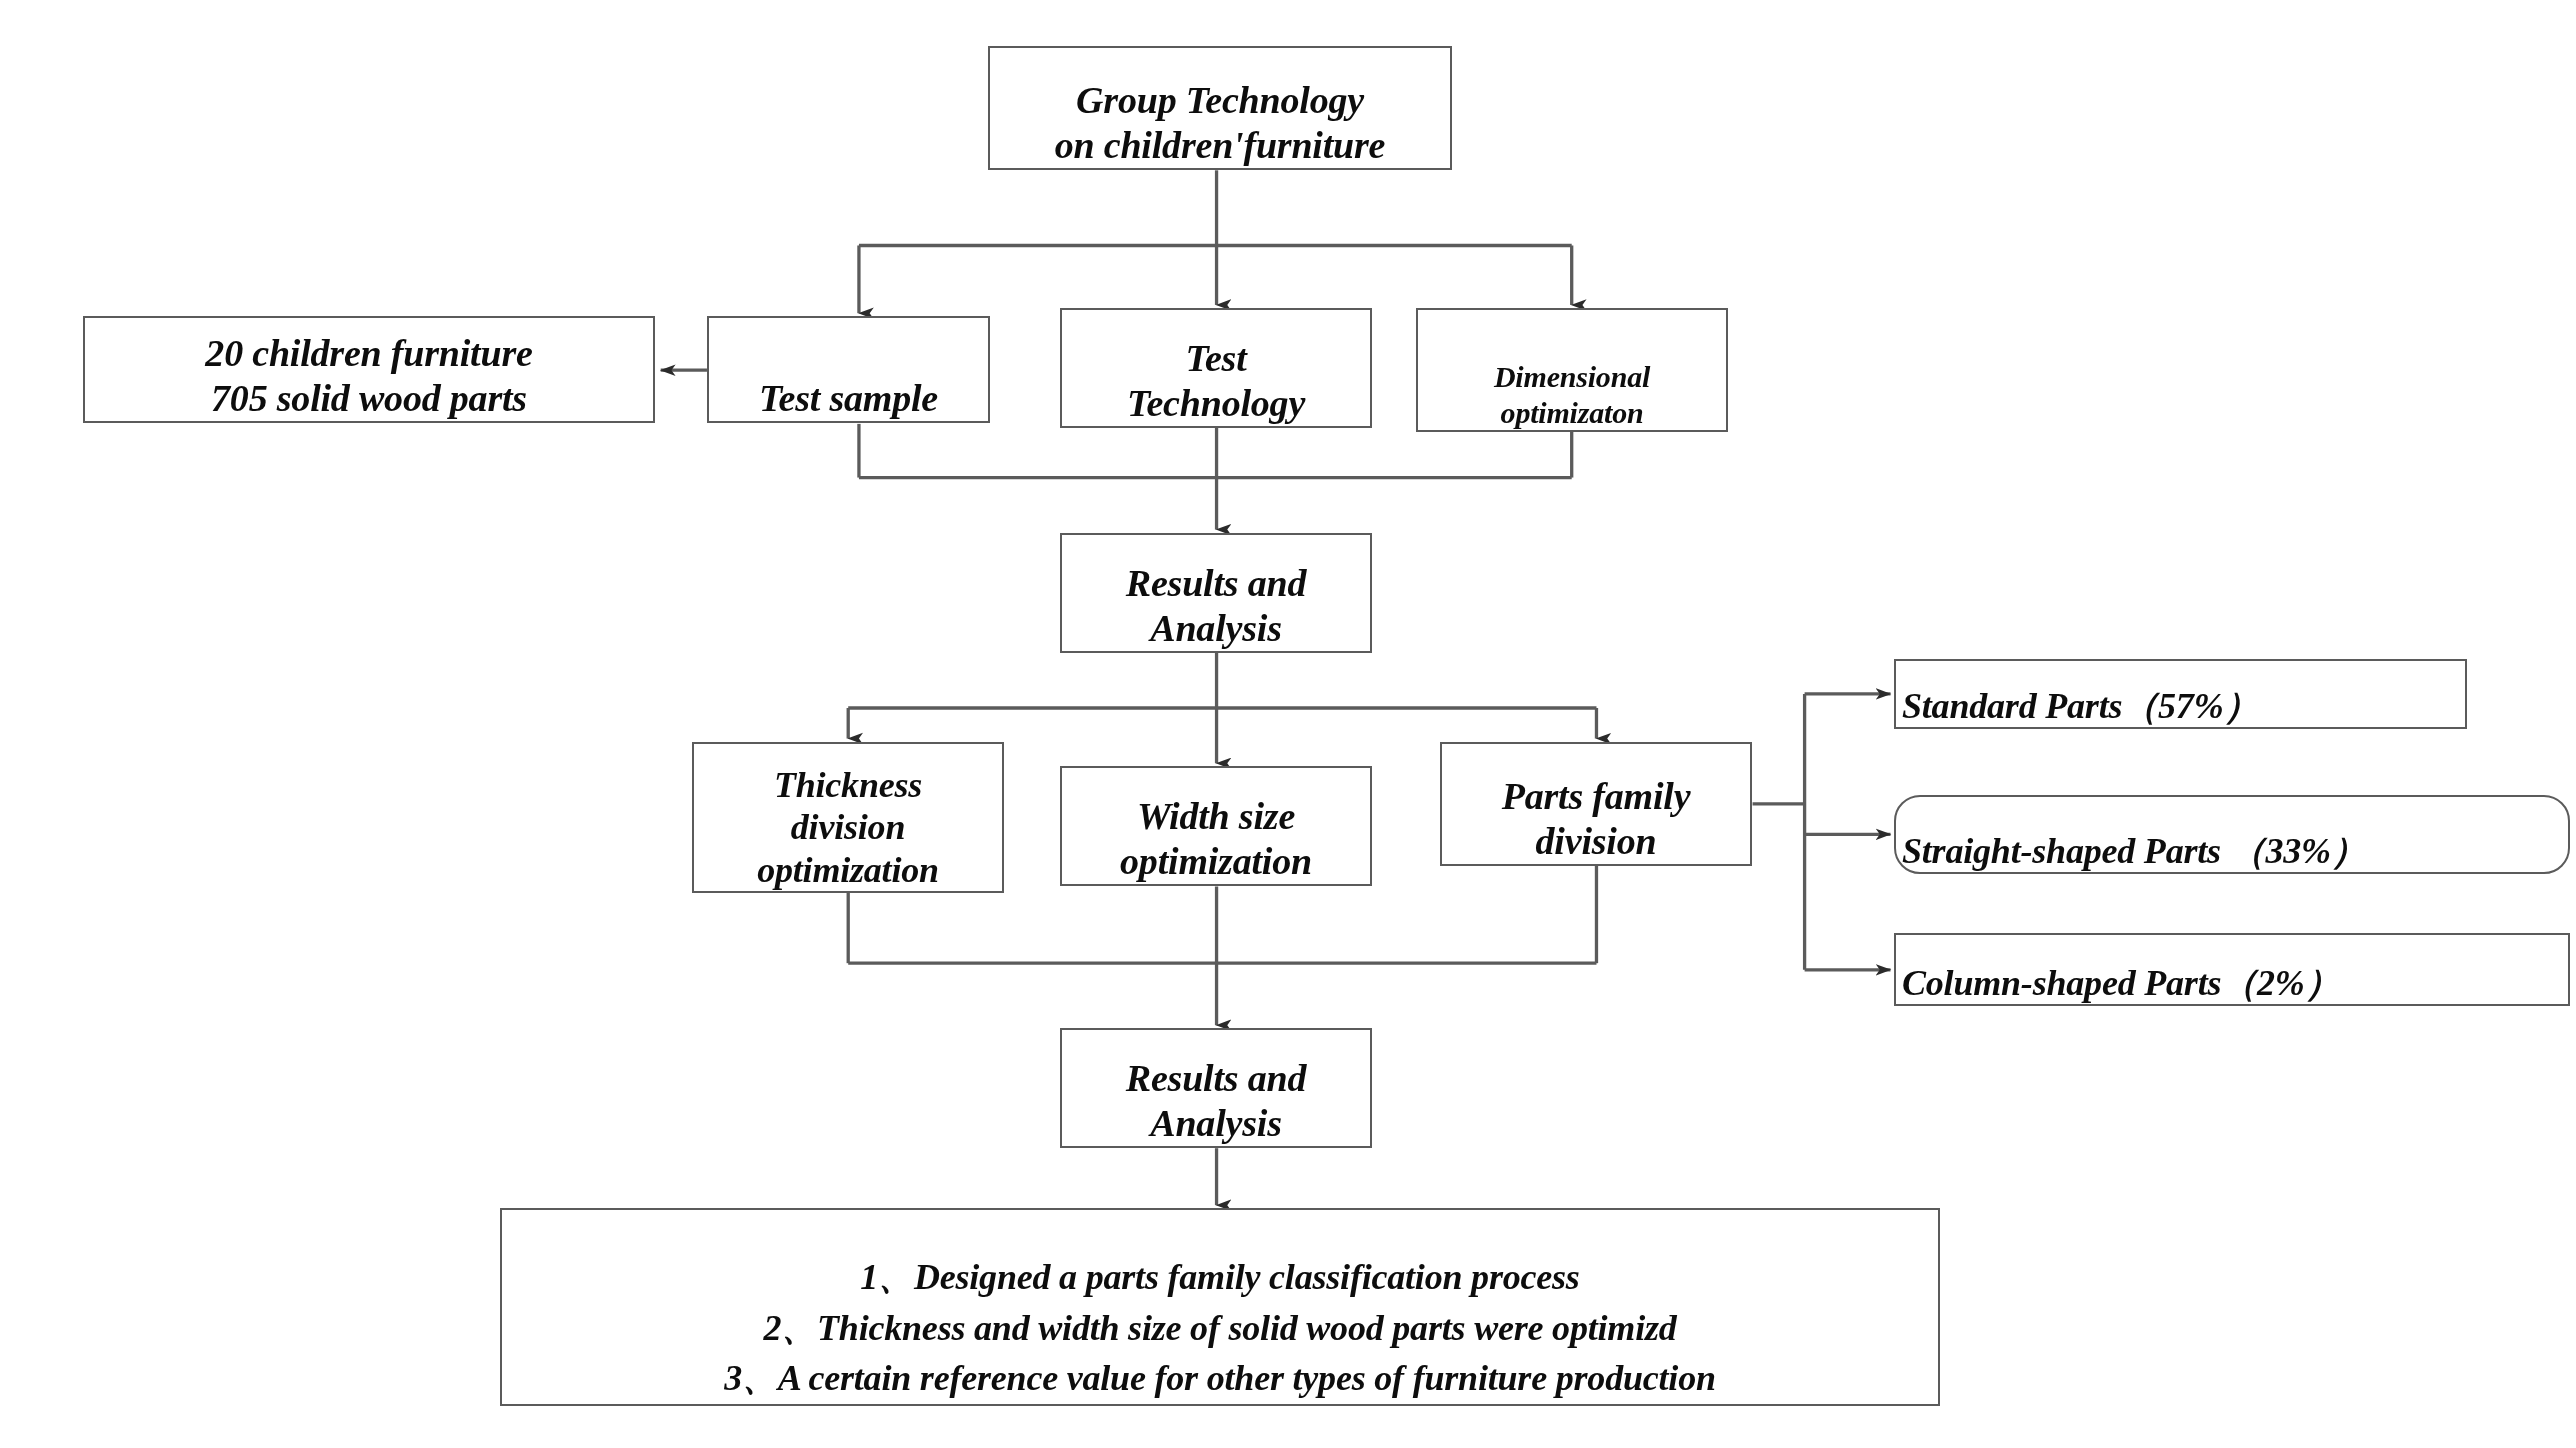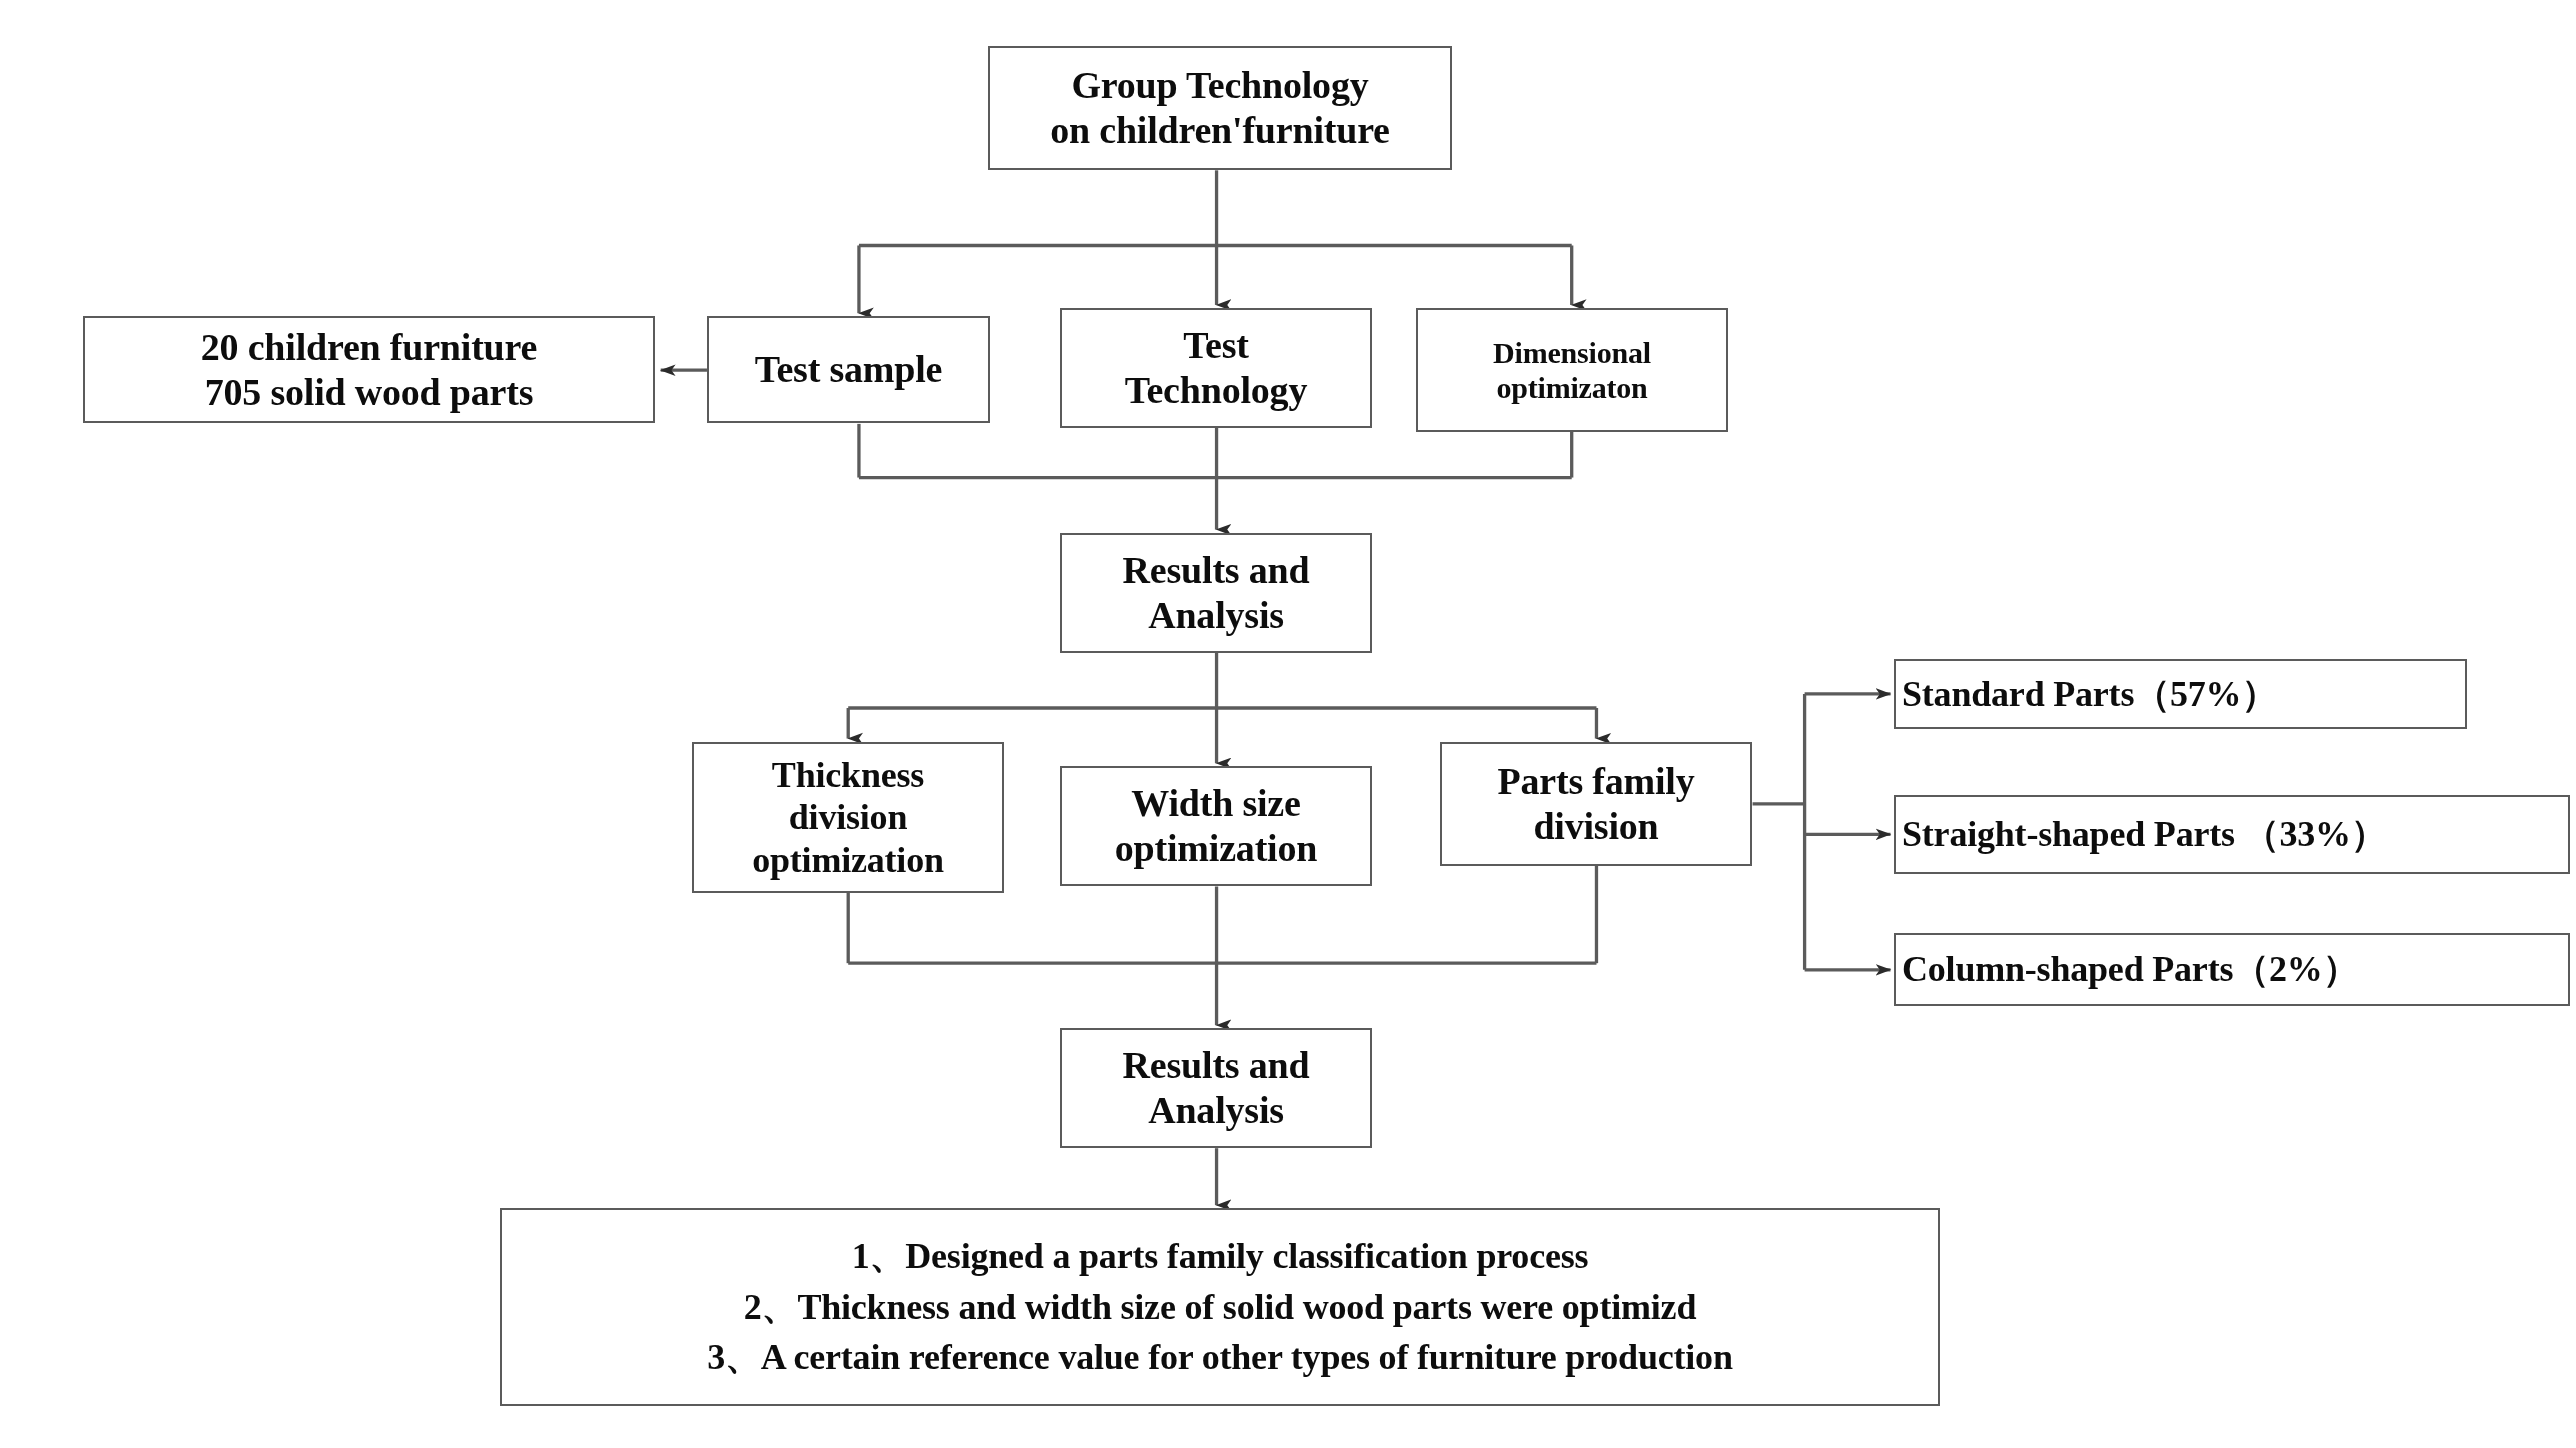--- a/index.html
+++ b/index.html
@@ -25,29 +25,30 @@
     width: 2576px;
     height: 1449px;
     pointer-events: none;
   }
   .node {
     position: absolute;
     box-sizing: border-box;
     background: #ffffff;
     border: 2.5px solid #5b5b5b;
     display: flex;
-    align-items: center;
+    align-items: flex-end;
     justify-content: center;
     text-align: center;
     color: #0d0d0d;
     font-weight: bold;
     font-family: "Liberation Serif", "DejaVu Serif", serif;
     line-height: 1.18;
     letter-spacing: -0.2px;
     z-index: 2;
+    font-style: italic;
   }
   .node .lines {
     width: 100%;
     padding: 0 6.6px;
     box-sizing: border-box;
   }
   .node .ln {
     display: block;
     white-space: nowrap;
   }
@@ -56,21 +57,21 @@
   #n-root      { left: 988px; top:  46px; width: 464px;  height: 124px; font-size: 38px; }
   #n-sample    { left:  707px; top: 316px; width: 283px;  height: 107px; font-size: 38px; }
   #n-method    { left: 1060px; top: 308px; width: 312px;  height: 120px; font-size: 38px; }
   #n-dim       { left: 1416px; top: 308px; width: 312px;  height: 124px; font-size: 30px; }
   #n-inventory { left:  83px; top: 316px; width: 572px;  height: 107px; font-size: 38px; }
   #n-results1  { left: 1060px; top: 533px; width: 312px;  height: 120px; font-size: 38px; }
   #n-thick     { left:  692px; top: 742px; width: 312px;  height: 151px; font-size: 36px; }
   #n-width     { left: 1060px; top: 766px; width: 312px;  height: 120px; font-size: 38px; }
   #n-family    { left: 1440px; top: 742px; width: 312px;  height: 124px; font-size: 38px; }
   #n-standard  { left: 1894px; top: 659px; width: 573px;  height: 70px;  font-size: 36px; }
-  #n-straight  { left: 1894px; top: 795px; width: 676px;  height: 79px;  font-size: 36px; }
+  #n-straight  { left: 1894px; top: 795px; width: 676px;  height: 79px;  font-size: 36px; border-radius: 26px; }
   #n-column    { left: 1894px; top: 933px; width: 676px; height: 73px;  font-size: 36px; }
   #n-results2  { left: 1060px; top: 1028px; width: 312px; height: 120px; font-size: 38px; }
   #n-concl     { left:  500px; top: 1208px; width: 1440px; height: 198px; font-size: 36px; }
 
   
   #n-standard .lines,
   #n-straight .lines,
   #n-column   .lines { text-align: left; padding-left: 6px; }
 
   #n-concl .lines { text-align: center; }

